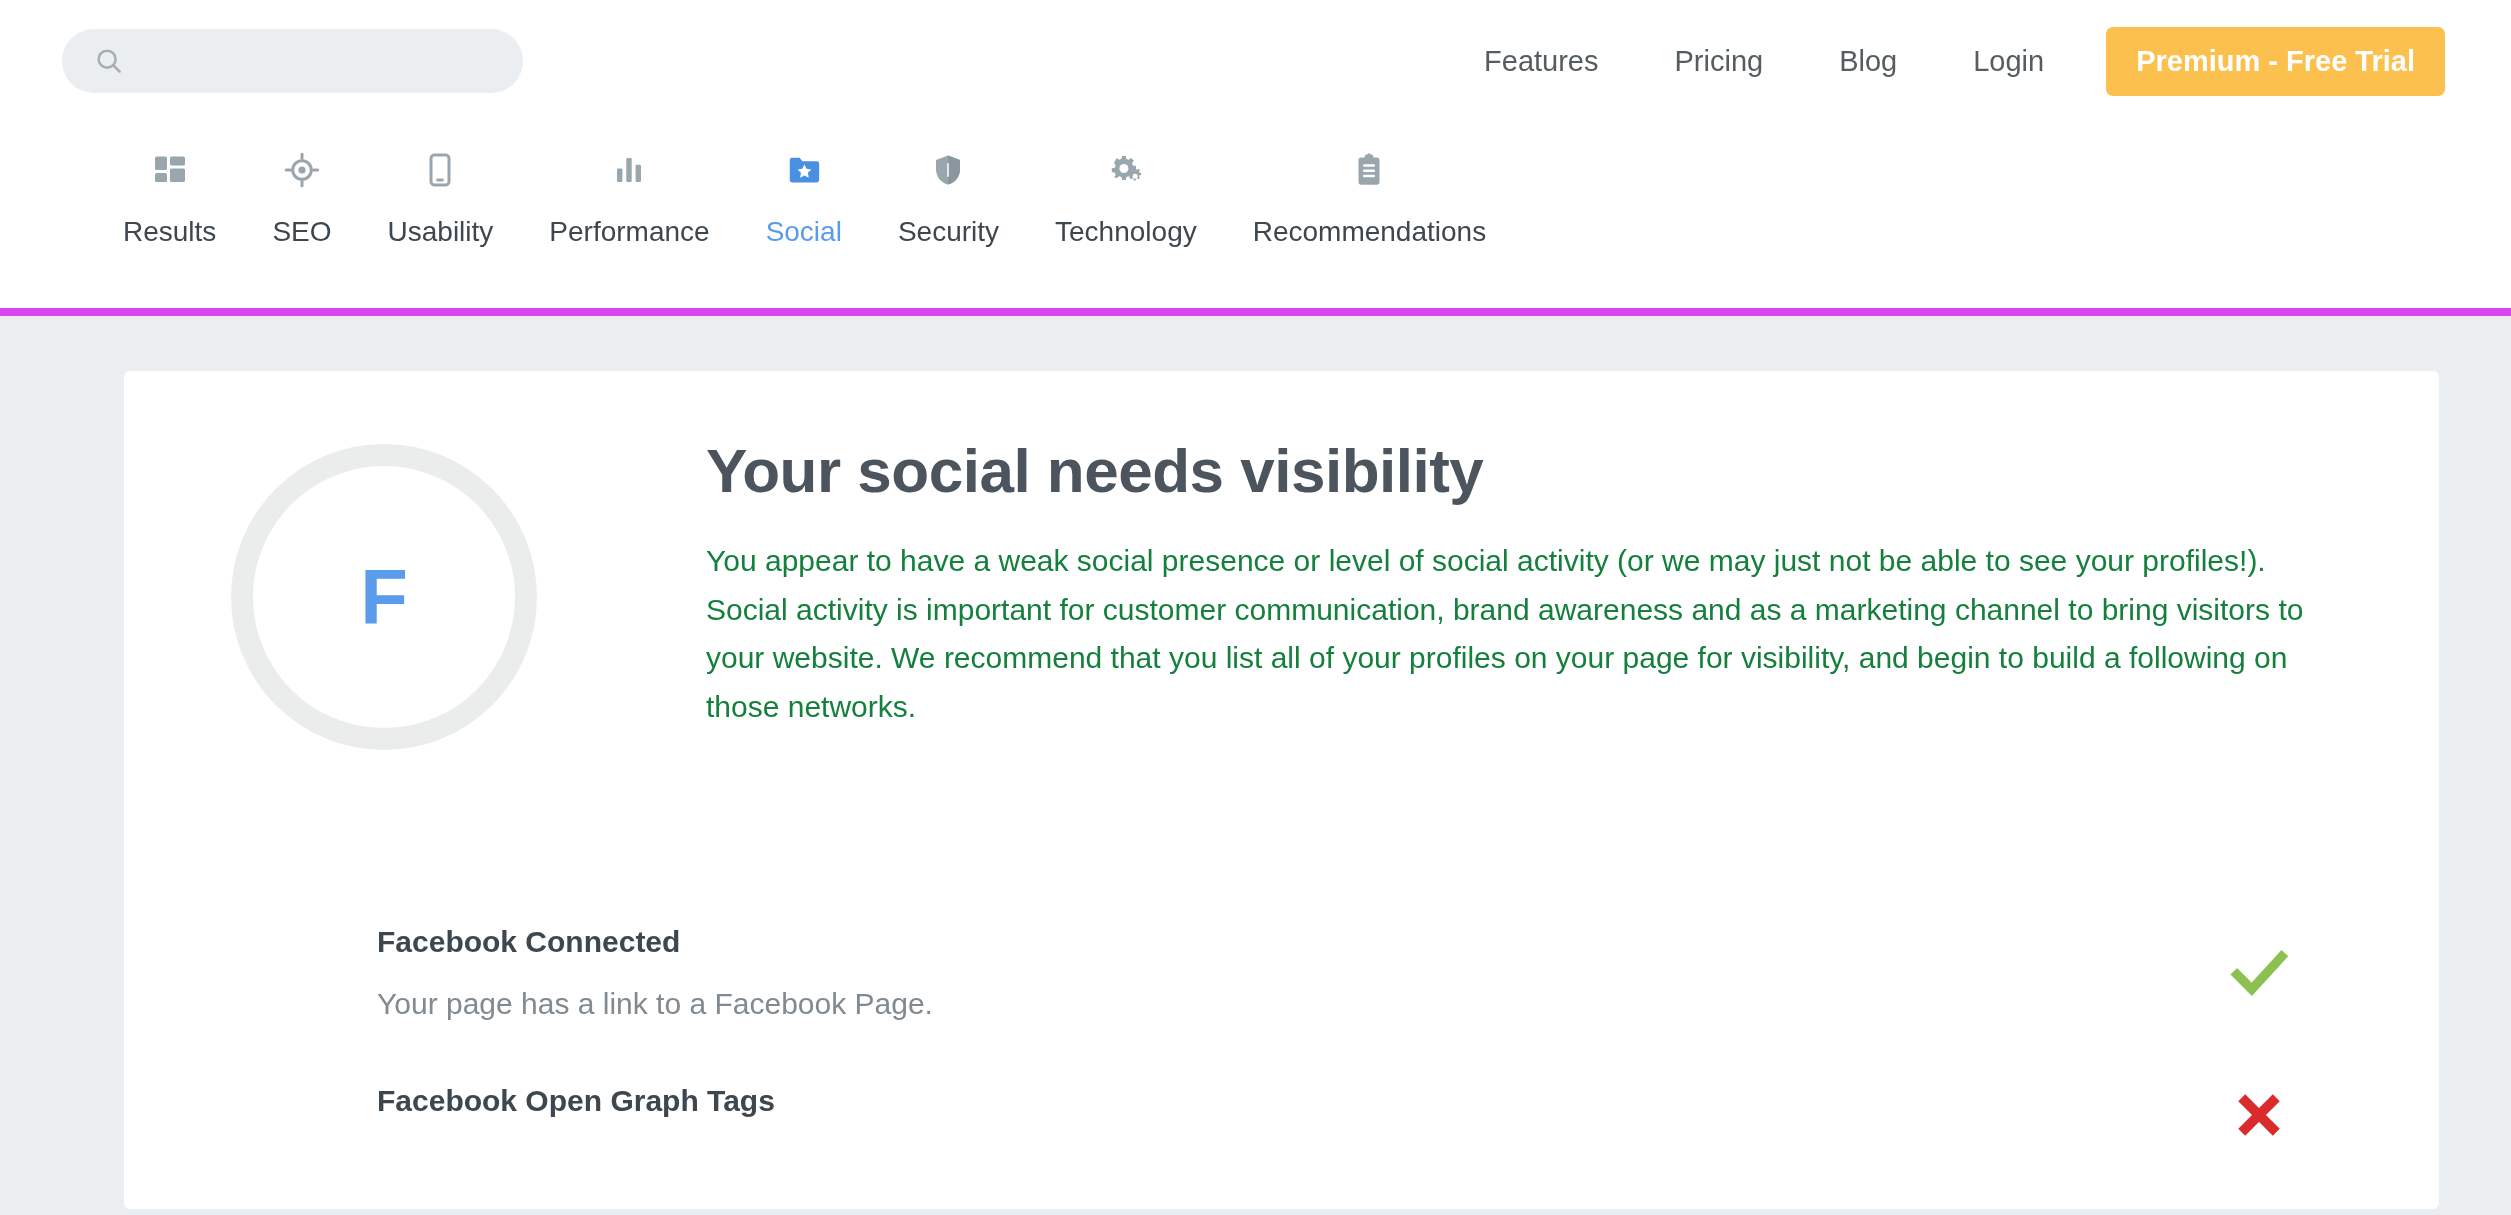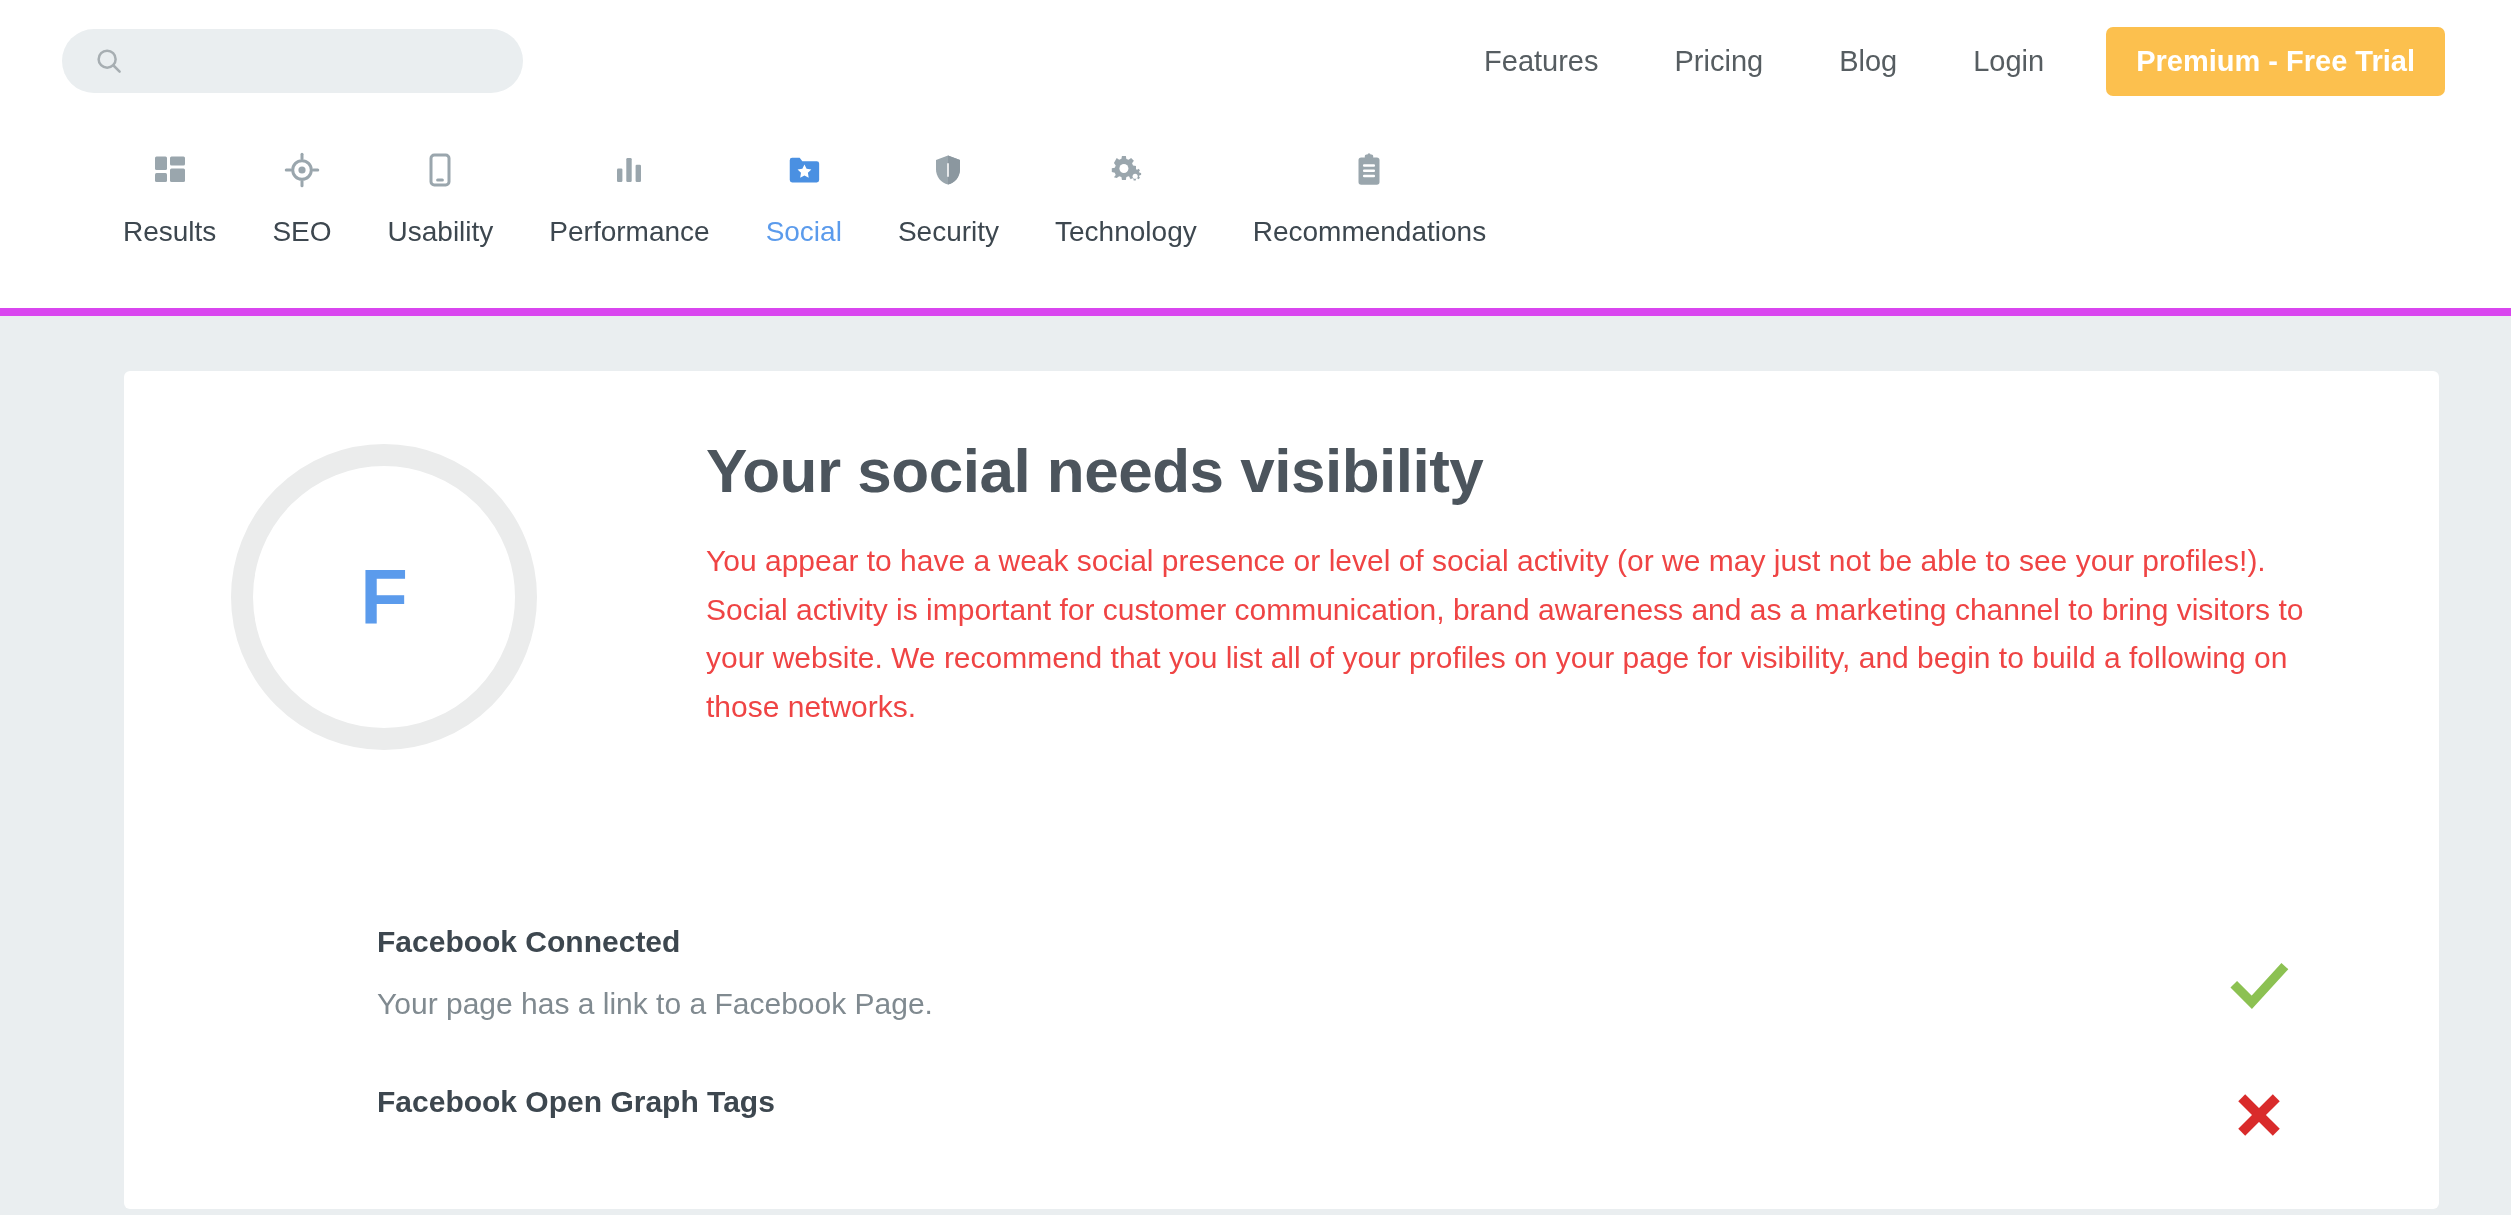--- a/index.html
+++ b/index.html
@@ -180,29 +180,29 @@
   .summary-title {
     font-size: 62px;
     font-weight: bold;
     color: #4c555d;
     letter-spacing: -0.5px;
     margin-bottom: 31px;
   }
   .summary-para {
     font-size: 30px;
     line-height: 1.62;
-    color: #ef4444;
+    color: #15803d;
     margin-top: 30px;
   }
 
   
   .checks { padding: 175px 60px 0 40px; }
   .check-item {
     display: flex;
-    align-items: flex-end;
+    align-items: center;
     justify-content: space-between;
     margin-bottom: 62px;
   }
   .check-copy { padding-left: 155px; }
   .check-title {
     font-size: 30px;
     font-weight: bold;
     color: #3d474f;
     margin-bottom: 28px;
   }

